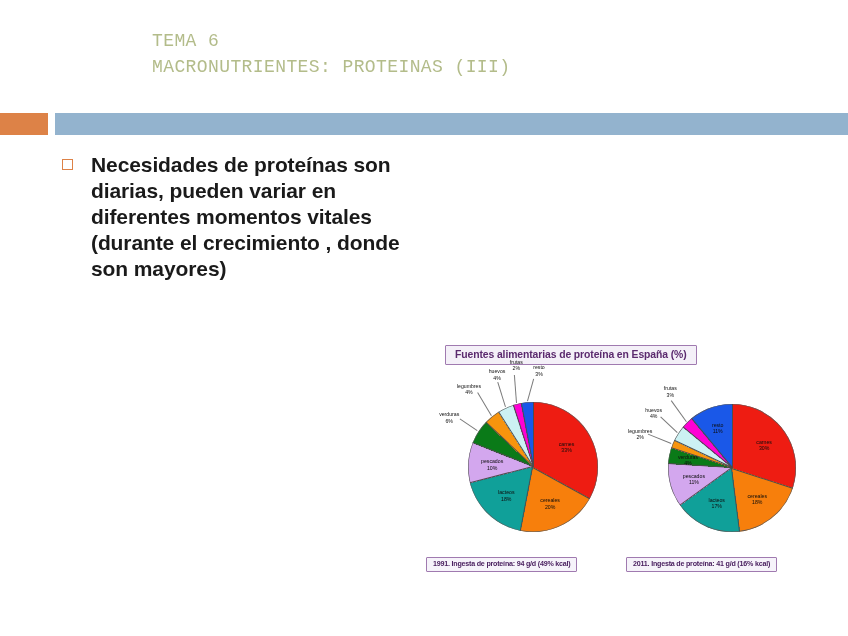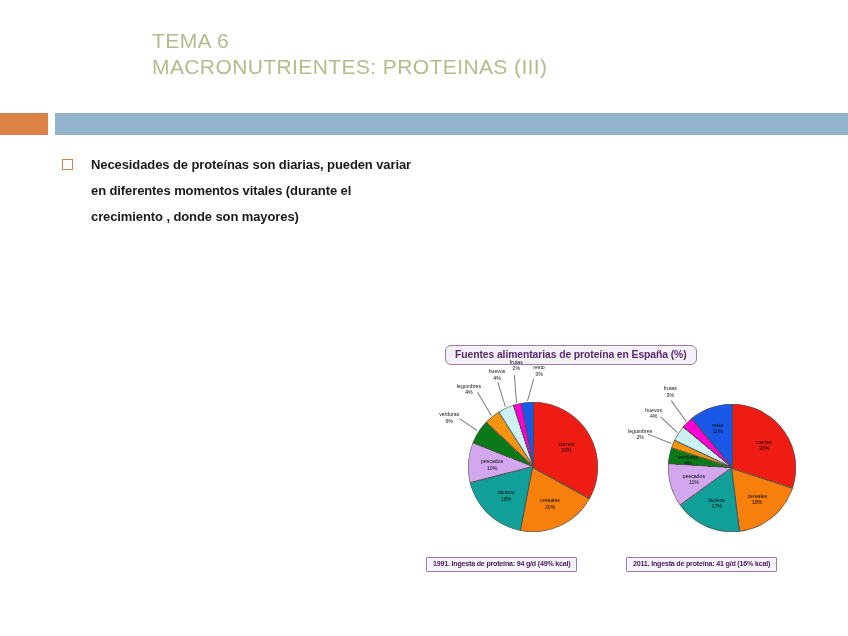--- a/index.html
+++ b/index.html
@@ -6,49 +6,49 @@
   body{
     width:848px;height:636px;background:#ffffff;
     font-family:"Liberation Sans", sans-serif;
     overflow:hidden;position:relative;
   }
   #slide{position:absolute;inset:0;background:#fff;}
 
   
   .title-block{position:absolute;left:152px;top:28px;}
   .title-line{
-    font-family:Liberation Sans, sans-serif;
-    font-size:21px;letter-spacing:.4px;
+    font-family:Liberation Mono, monospace;
+    font-size:18px;letter-spacing:.4px;
     color:#b3bc8a;font-weight:400;line-height:26px;
     white-space:nowrap;
   }
 
   
   .bar-orange{position:absolute;left:0;top:113px;width:48px;height:22px;background:#dd8247;}
   .bar-blue{position:absolute;left:55px;top:113px;width:793px;height:22px;background:#93b3ce;}
 
   
   .bullets{position:absolute;left:62px;top:152px;width:355px;}
   .bullet{display:flex;align-items:flex-start;margin-bottom:12px;}
   .bullet-marker{
     width:9px;height:9px;border:1.4px solid #dd8247;background:#fff;
     flex:0 0 auto;margin-top:7px;margin-right:18px;
   }
   .bullet-text{
     font-family:"Liberation Sans", sans-serif;
-    font-size:13px;line-height:26px;color:#1a1a1a;font-weight:600;
+    font-size:21px;line-height:26px;color:#1a1a1a;font-weight:600;
     letter-spacing:-.1px;
   }
 
   
   .figure{position:absolute;left:418px;top:338px;width:410px;height:250px;}
   .fig-title{
     position:absolute;left:27px;top:7px;
     border:1.2px solid #a07ab0;background:#f4f0f8;
-    padding:3px 9px 4px 9px;border-radius:6px;
+    padding:3px 9px 4px 9px;border-radius:1px;
     font-size:10.4px;font-weight:bold;color:#5b2a6e;
     white-space:nowrap;letter-spacing:-.1px;
   }
 
   .pie-wrap{position:absolute;}
   .pie{position:absolute;border-radius:50%;}
   .pie-label{
     position:absolute;font-size:5.2px;line-height:6.2px;
     color:#111;text-align:center;white-space:nowrap;
     font-family:"Liberation Sans", sans-serif;

